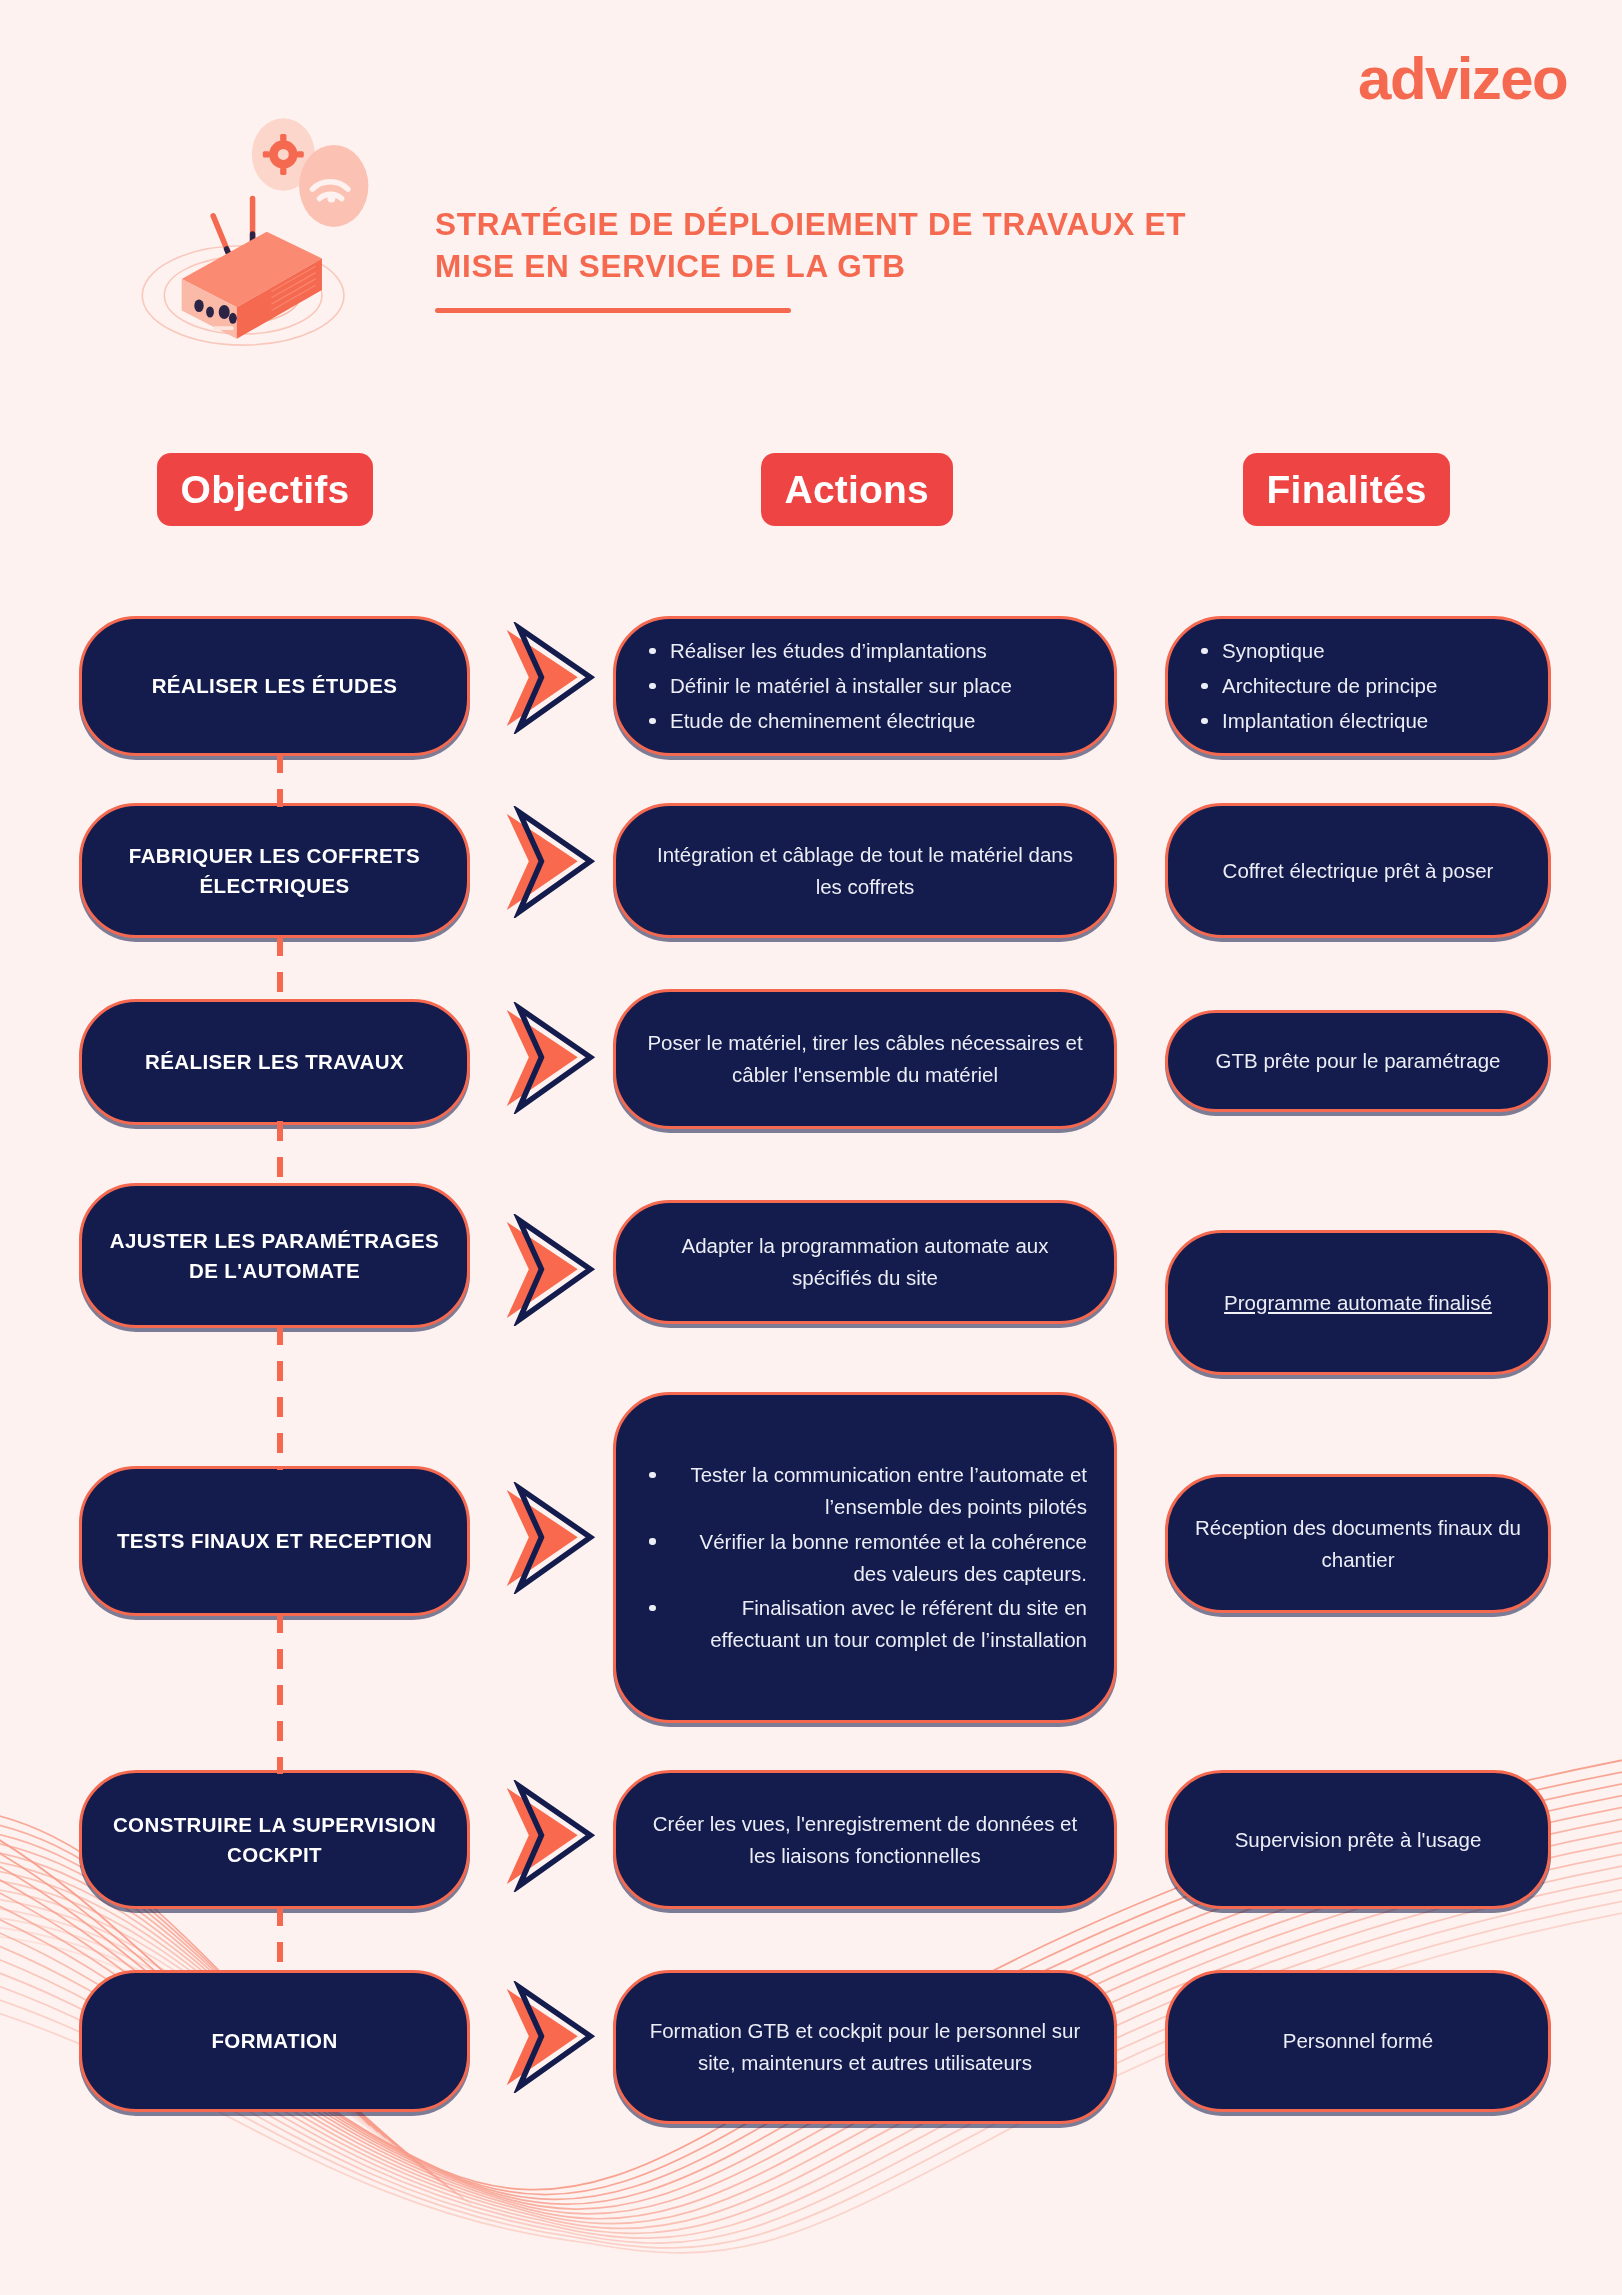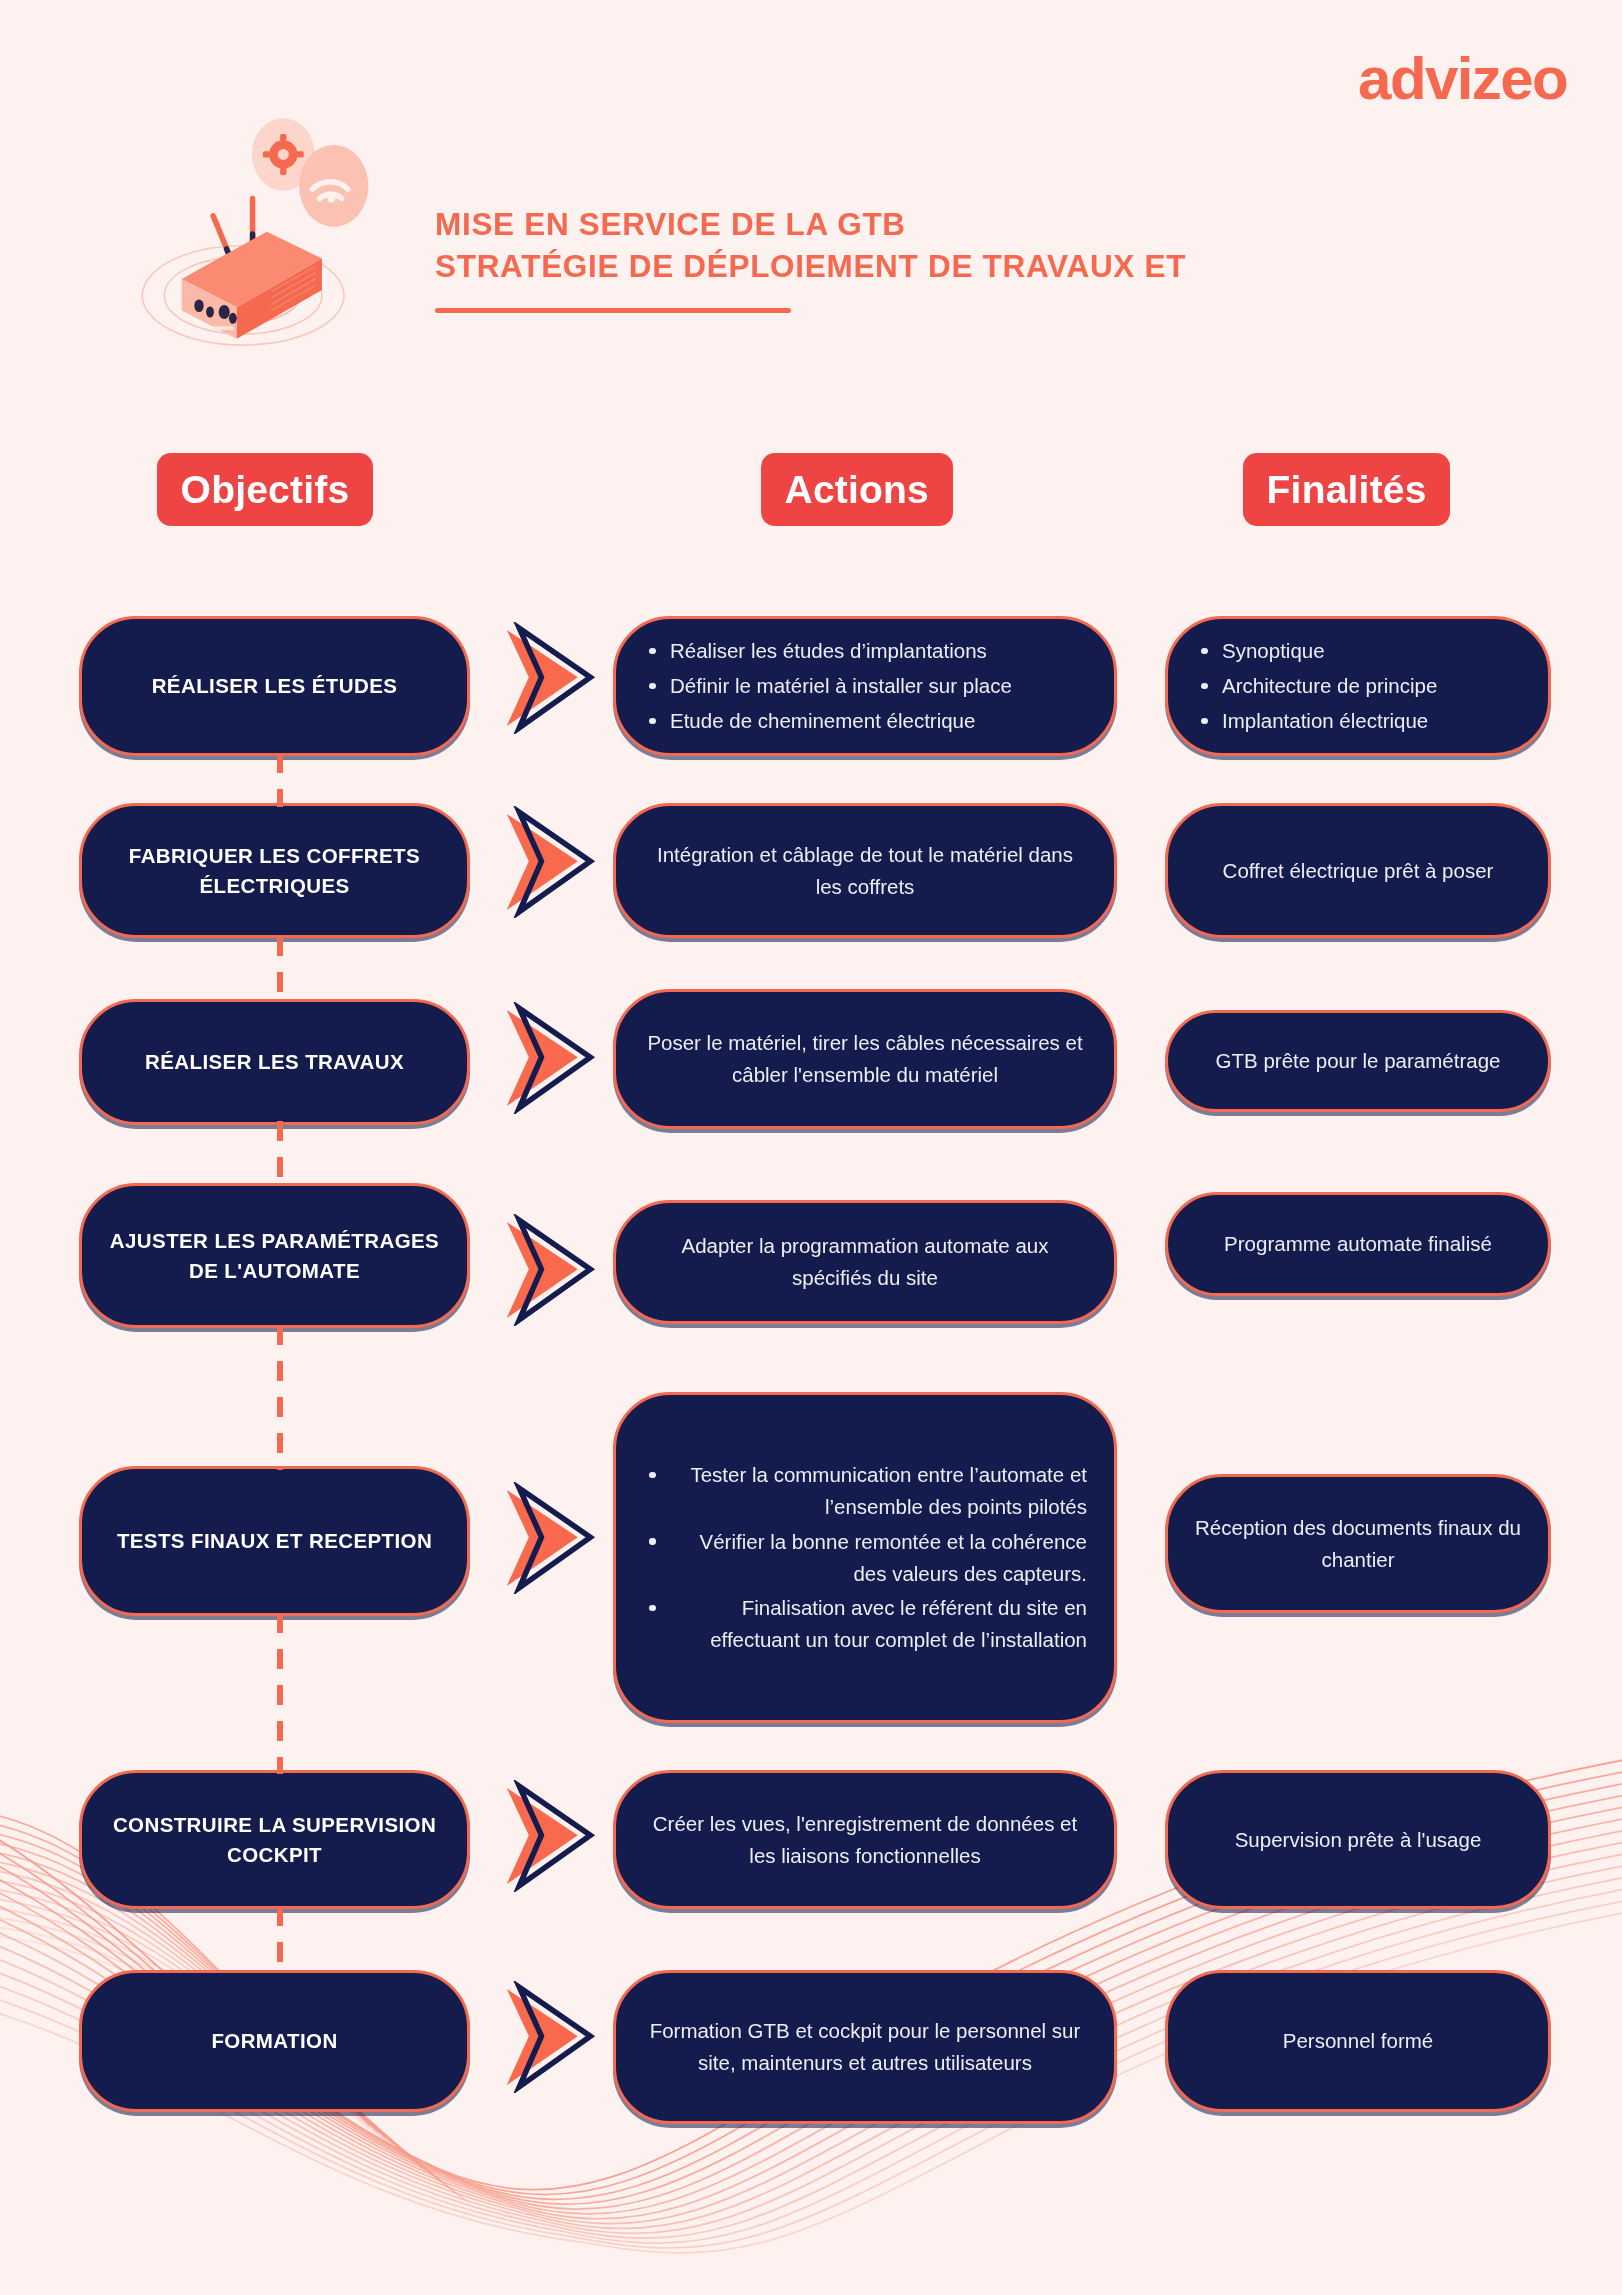--- a/index.html
+++ b/index.html
@@ -302,22 +302,22 @@
         <path d="M -25 -2 A 32 32 0 0 1 20 -2"></path>
         <path d="M -16 10 A 21 21 0 0 1 12 10"></path>
       </g>
       <circle cx="271" cy="26" r="0" fill="none"></circle>
       <circle cx="272" cy="24" r="0"></circle>
       <circle cx="273" cy="22" r="0"></circle>
       <circle cx="272" cy="120" r="5" fill="#fdf2ef"></circle>
     </svg>
 
     <div id="title-block">
+      <div class="title-line">STRATÉGIE DE DÉPLOIEMENT DE TRAVAUX ET</div>
       <div class="title-line">MISE EN SERVICE DE LA GTB</div>
-      <div class="title-line">STRATÉGIE DE DÉPLOIEMENT DE TRAVAUX ET</div>
       <div id="title-rule"></div>
     </div>
   </div>
 
   <div id="col-headers">
     <div class="col-pill" id="pill-objectifs" style="width: auto;">Objectifs</div>
     <div class="col-pill" id="pill-actions" style="width: auto;">Actions</div>
     <div class="col-pill" id="pill-finalites" style="width: auto;">Finalités</div>
   </div>
 
@@ -389,21 +389,21 @@
       </div>
       <svg class="arrow" viewBox="0 0 128 142" style="top: 1214px;">
         <path d="M6 10 L96 70 L6 132 L34 70 Z" fill="#f9694e"></path>
         <path d="M22 8 L112 70 L22 134 L50 70 Z" fill="none" stroke="#141b4d" stroke-width="7" stroke-linejoin="miter"></path>
       </svg>
       <div class="card act" style="top: 1200px; height: 124px;">
         <div class="txt center">
           <div>Adapter la programmation automate aux spécifiés du site</div>
         </div>
       </div>
-      <div class="card fin" style="top: 1192px; height: 104px;">
+      <div class="card fin" style="top: 1230px; height: 145px; text-decoration: underline;">
         <div class="txt center">
           <div>Programme automate finalisé</div>
         </div>
       </div>
       <div class="connector" style="top: 1325px; height: 145px;"></div>
       <div class="card obj" style="top: 1466px; height: 150px;">
         <div class="txt">TESTS FINAUX ET RECEPTION</div>
       </div>
       <svg class="arrow" viewBox="0 0 128 142" style="top: 1482px;">
         <path d="M6 10 L96 70 L6 132 L34 70 Z" fill="#f9694e"></path>

